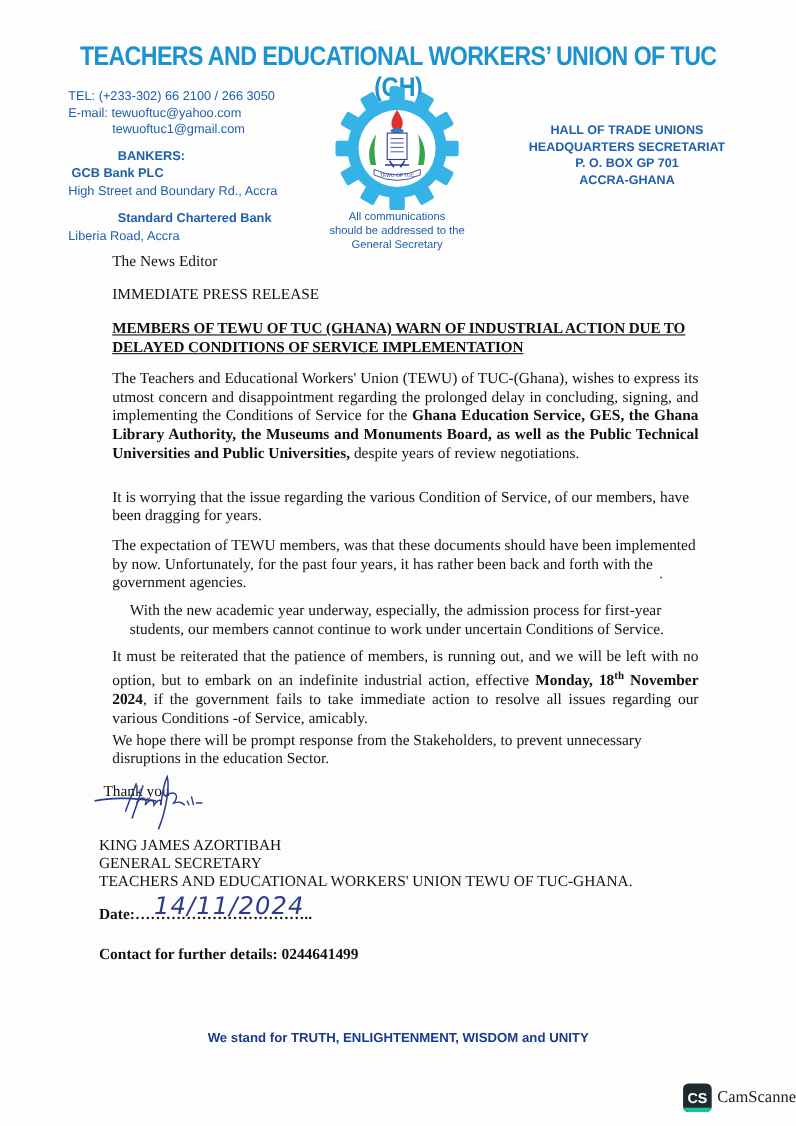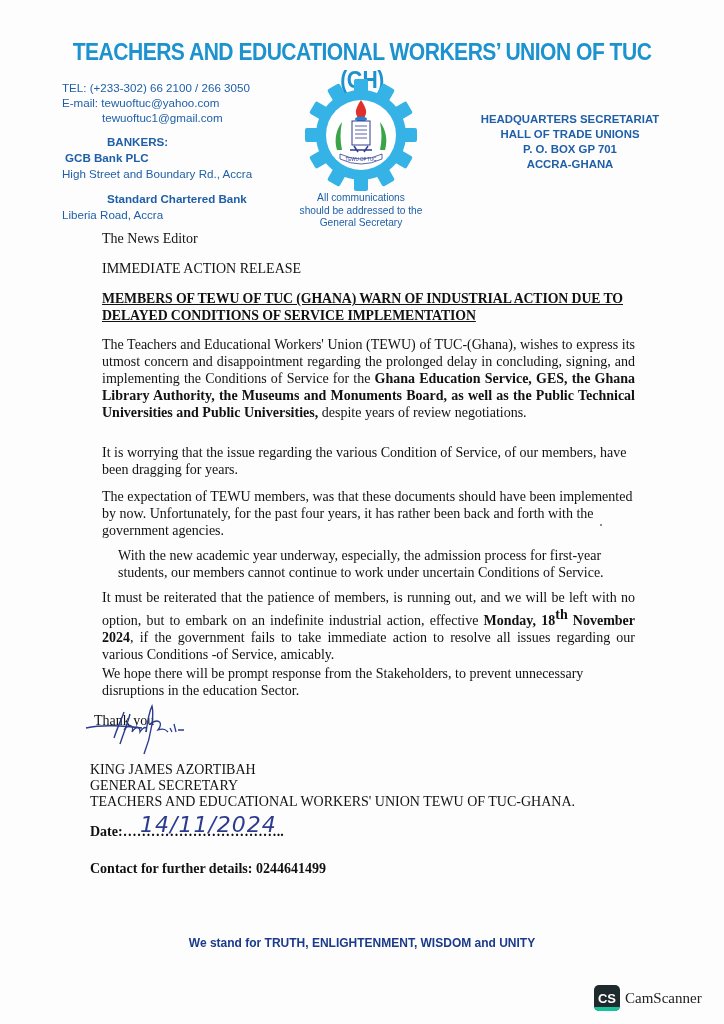--- a/index.html
+++ b/index.html
@@ -59,25 +59,25 @@
   }
   .contact-details { position:absolute; left:90px; top:861px; font-size:14px; font-weight:bold; }
   .motto {
     position:absolute; left:0; width:724px; top:936px; text-align:center;
     font-family:"Liberation Sans", sans-serif; font-weight:bold; font-size:12px; color:#1b3a8c;
   }
   .camscanner { position:absolute; left:594px; top:985px; display:flex; align-items:center; gap:5px; }
   .cs-badge {
     width:26px; height:26px; border-radius:5px; background:#1e2a2e; position:relative;
     color:#fff; font-family:"Liberation Sans", sans-serif; font-weight:bold; font-size:13px;
-    display:flex; align-items:center; justify-content:center; overflow:hidden;
+    display:flex; align-items:center; justify-content:center; overflow:hidden;margin-left:27px;
   }
   .cs-badge::after { content:""; position:absolute; left:0; right:0; bottom:0; height:4px; background:#19c39a; }
   .cs-text { font-family:"Liberation Serif", serif; font-size:15px; color:#222; }
-  sup { font-size:14px;margin-top:40px; }
+  sup { font-size:10px;margin-top:40px; }
   .dot-mark { position:absolute; left:600px; top:524px; width:2px; height:2px; background:#666; border-radius:1px; }
 </style>
 </head>
 <body>
 
 <div class="page">
 
   <div class="org-title">TEACHERS AND EDUCATIONAL WORKERS’ UNION OF TUC (GH)</div>
 
   <div class="contact">
@@ -134,28 +134,28 @@
       <text x="57" y="83" font-size="4.5" text-anchor="middle" fill="#2d3e8f" font-family="Liberation Sans, sans-serif">TEWU OF TUC</text>
     </svg>
   </div>
   <div class="logo-caption">
     <div>All communications</div>
     <div>should be addressed to the</div>
     <div>General Secretary</div>
   </div>
 
   <div class="hq">
+    <div>HALL OF TRADE UNIONS</div>
     <div>HEADQUARTERS SECRETARIAT</div>
-    <div>HALL OF TRADE UNIONS</div>
     <div>P. O. BOX GP 701</div>
     <div>ACCRA-GHANA</div>
   </div>
 
   <div class="body-text addressee">The News Editor</div>
-  <div class="body-text press">IMMEDIATE ACTION RELEASE</div>
+  <div class="body-text press">IMMEDIATE PRESS RELEASE</div>
   <div class="body-text headline">MEMBERS OF TEWU OF TUC (GHANA) WARN OF INDUSTRIAL ACTION DUE TO DELAYED CONDITIONS OF SERVICE IMPLEMENTATION</div>
 
   <div class="body-text p1"><span>The Teachers and Educational Workers' Union (TEWU) of TUC-(Ghana), wishes to express its utmost concern and disappointment regarding the prolonged delay in concluding, signing, and implementing the Conditions of Service for the </span><b>Ghana Education Service, GES, the Ghana Library Authority, the Museums and Monuments Board, as well as the Public Technical Universities and Public Universities,</b><span> despite years of review negotiations.</span></div>
 
   <div class="body-text p3">The expectation of TEWU members, was that these documents should have been implemented by now. Unfortunately, for the past four years, it has rather been back and forth with the government agencies.</div>
   <div class="body-text p2">It is worrying that the issue regarding the various Condition of Service, of our members, have been dragging for years.</div>
   <div class="dot-mark"></div>
   <div class="body-text p4">With the new academic year underway, especially, the admission process for first-year students, our members cannot continue to work under uncertain Conditions of Service.</div>
 
   <div class="body-text p5"><span>It must be reiterated that the patience of members, is running out, and we will be left with no option, but to embark on an indefinite industrial action, effective </span><b><span>Monday, 18</span><sup>th</sup><span> November 2024</span></b><span>, if the government fails to take immediate action to resolve all issues regarding our various Conditions -of Service, amicably.</span></div>

